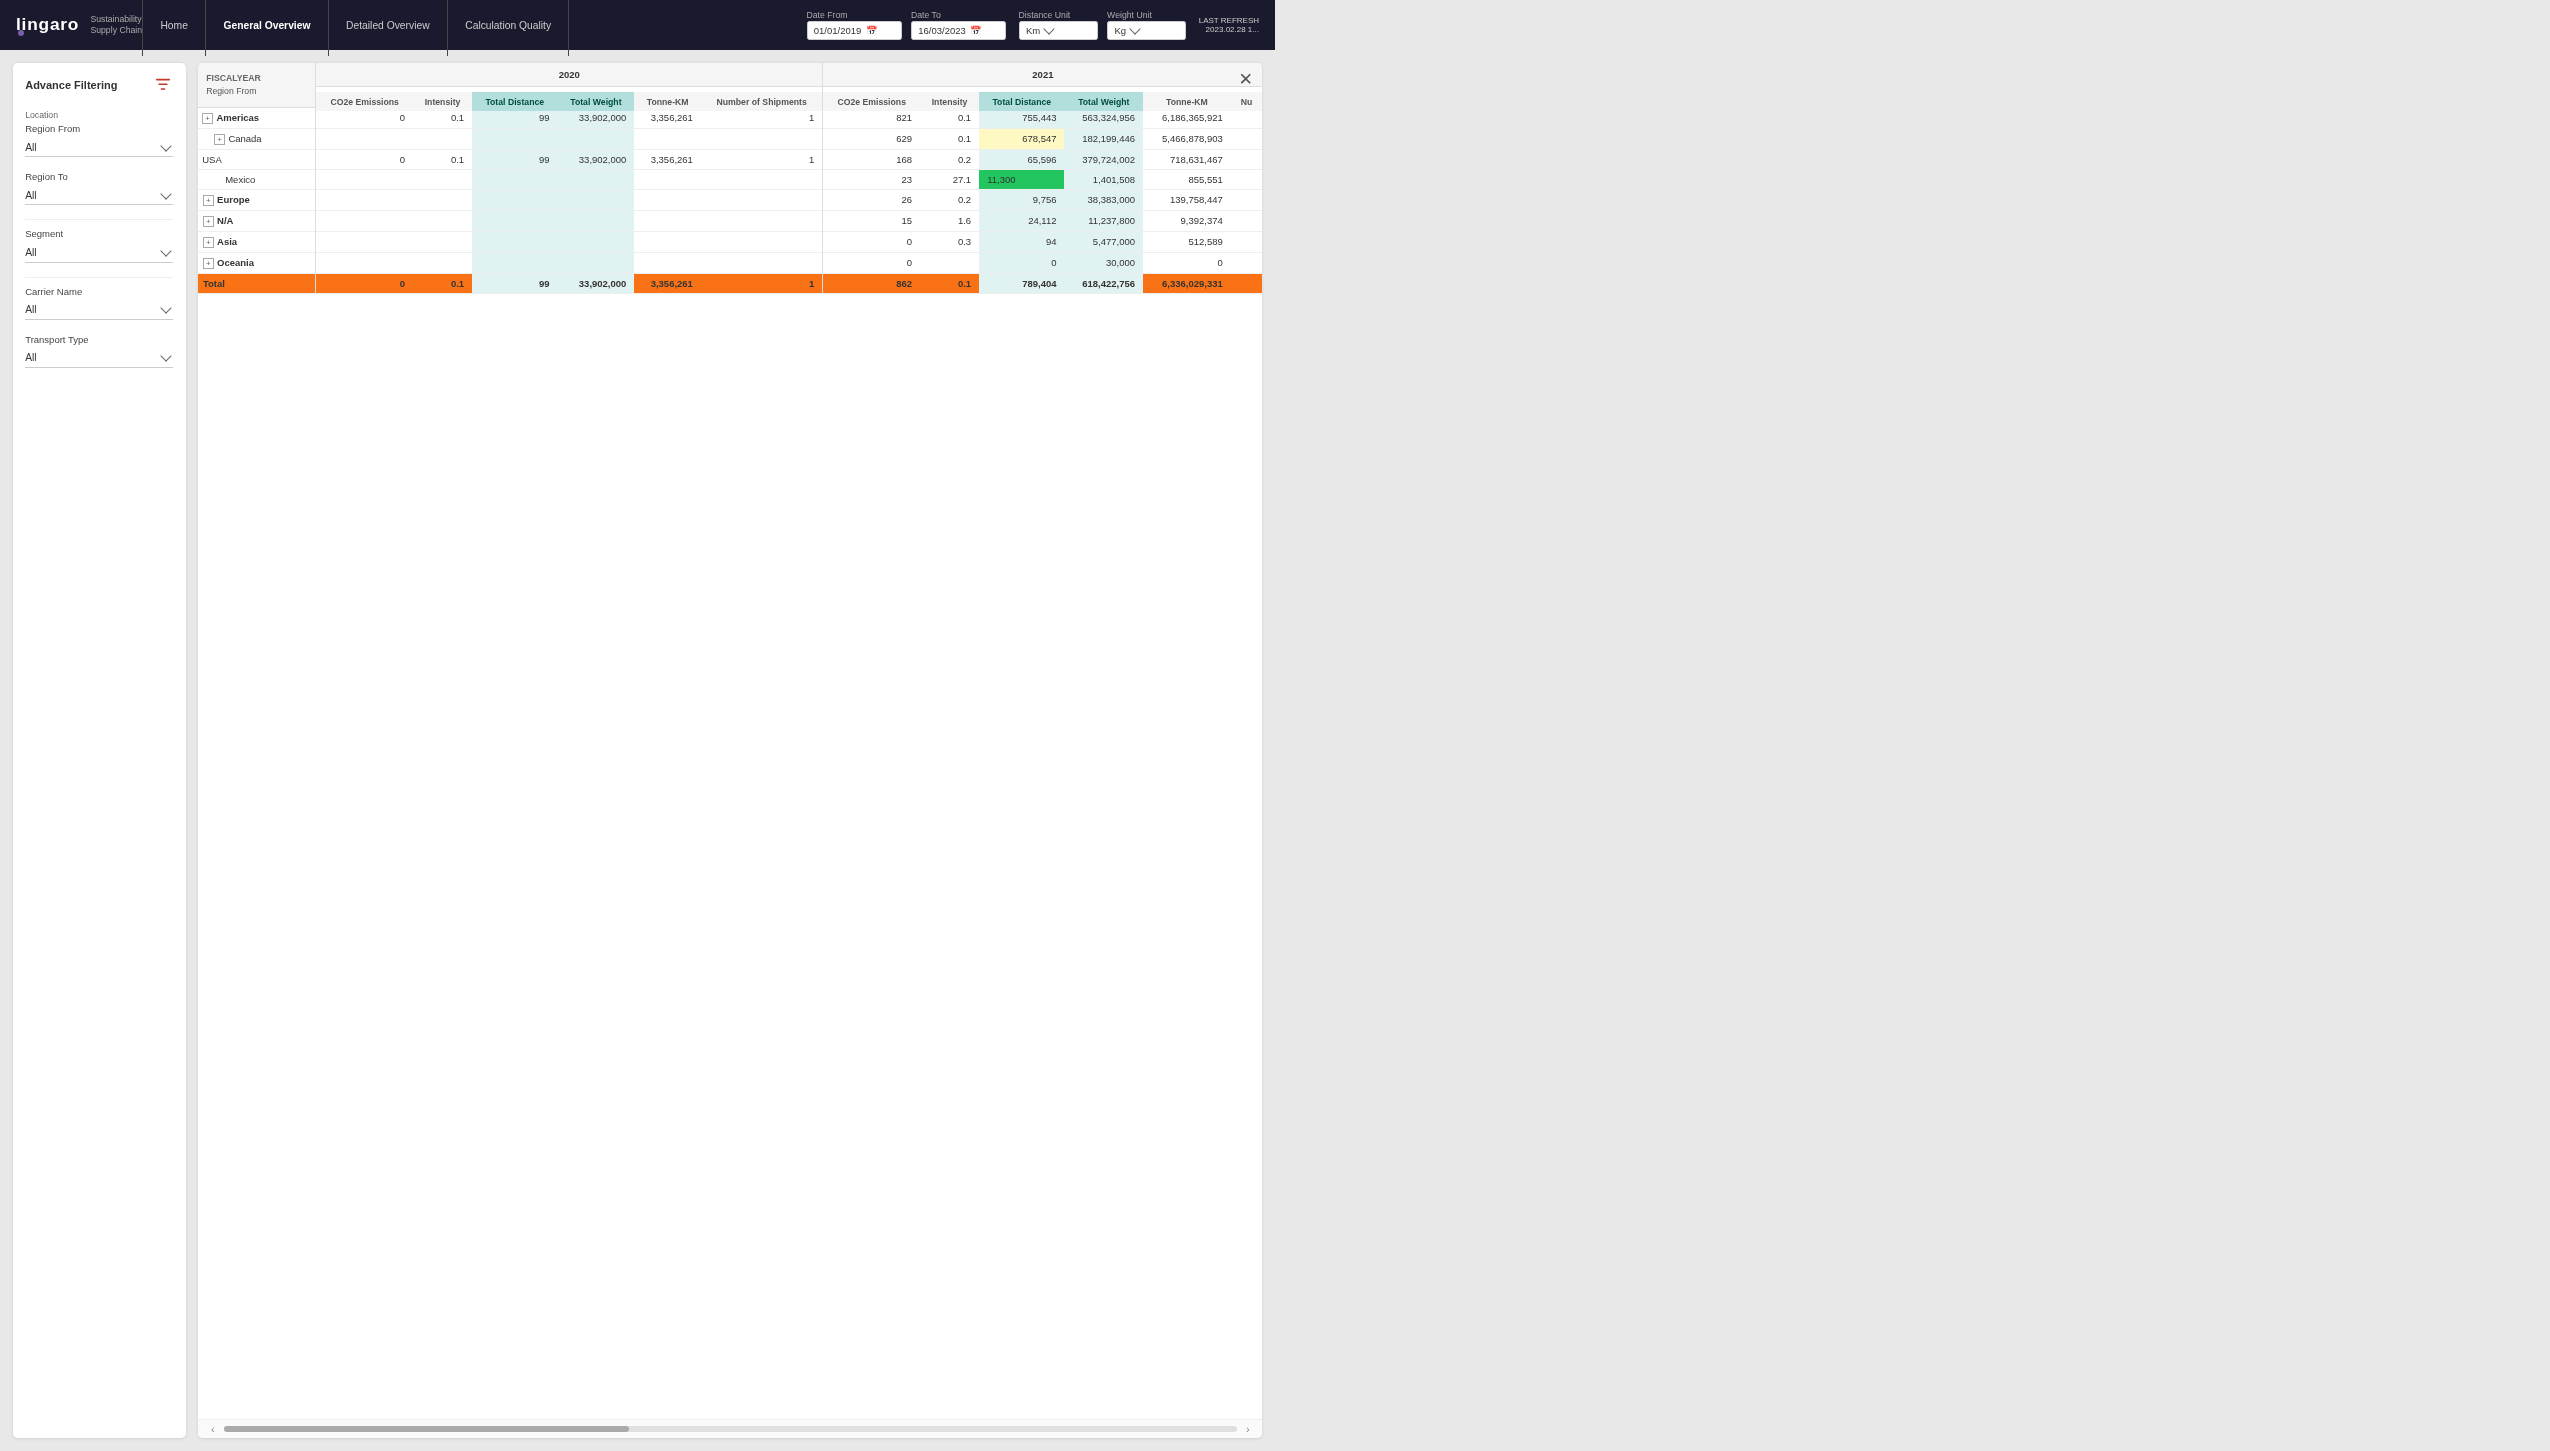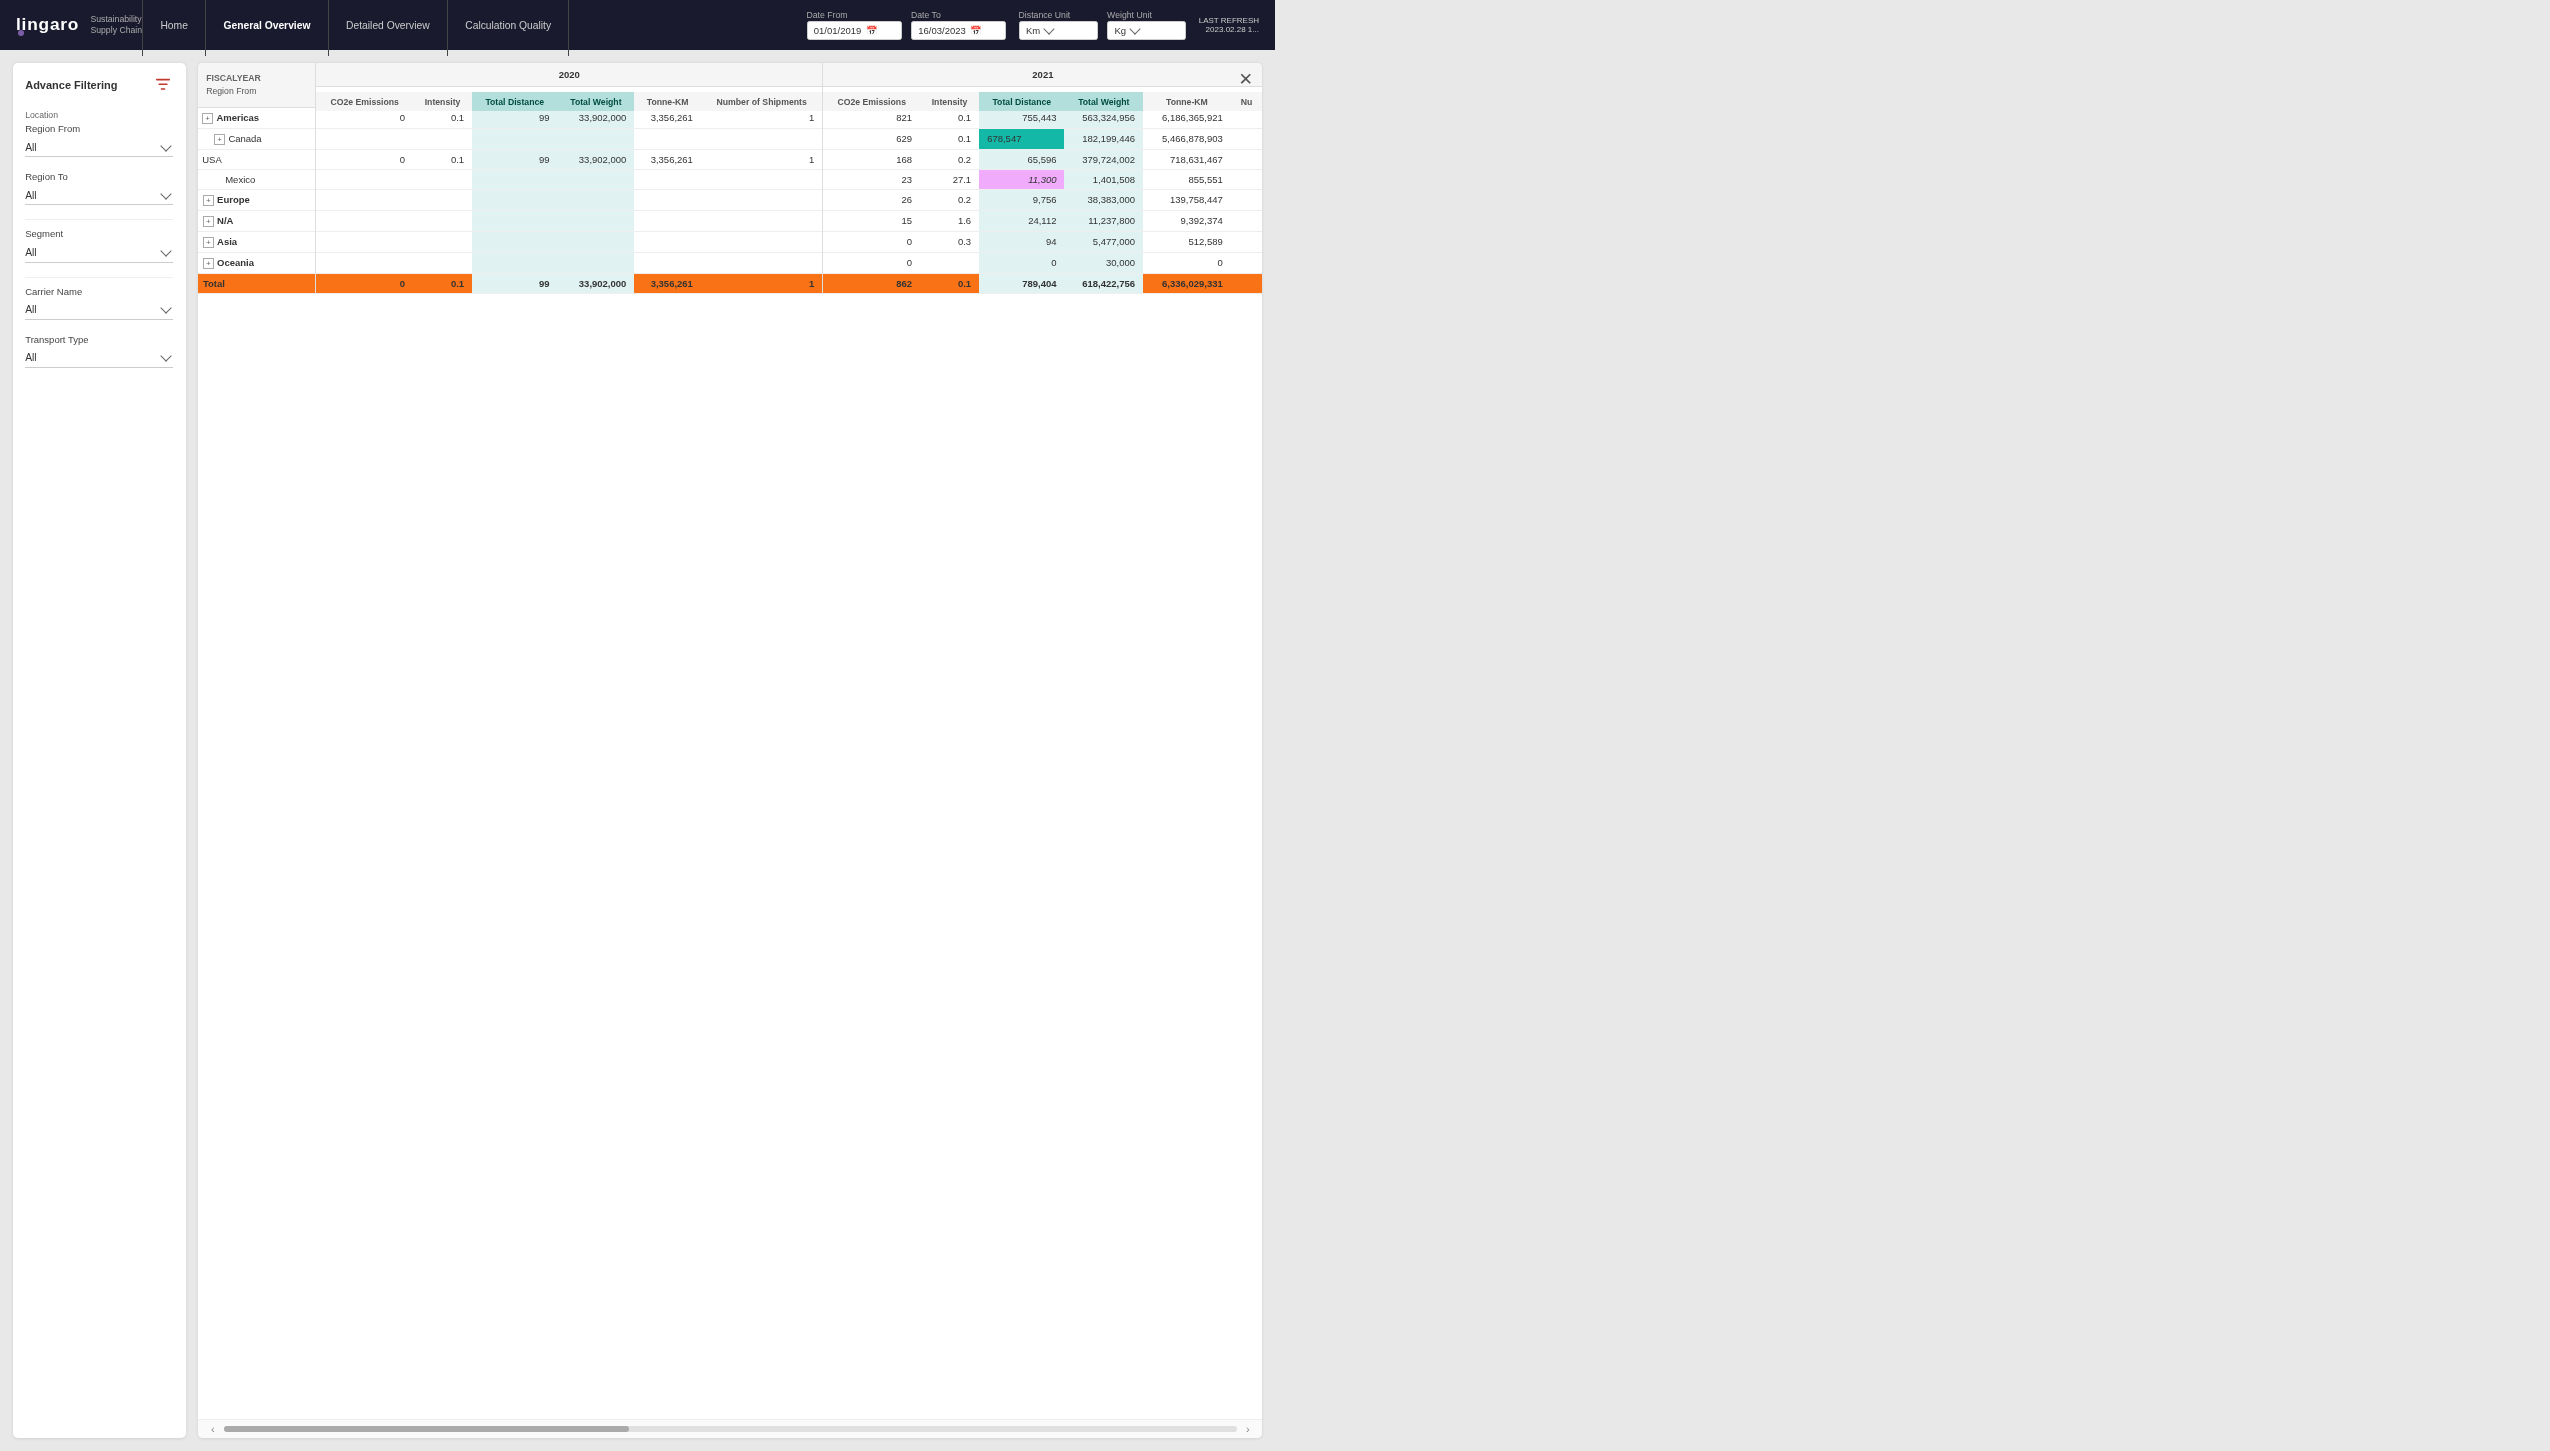--- a/index.html
+++ b/index.html
@@ -494,21 +494,21 @@
             <tr>
               <td style="border-right: 0.8px solid rgb(221, 221, 221); padding-left: 16px; white-space: nowrap;"><span class="expand-icon">+</span><span>Canada</span></td>
               <td style="text-align: right;"></td>
               <td style="text-align: right;"></td>
               <td style="text-align: right; background: rgb(224, 242, 241);"></td>
               <td style="text-align: right; background: rgb(224, 242, 241);"></td>
               <td style="text-align: right;"></td>
               <td style="text-align: right;"></td>
               <td style="border-left: 1.6px solid rgb(221, 221, 221); text-align: right;">629</td>
               <td style="text-align: right;">0.1</td>
-              <td style="text-align: left; background: #14b8a6;">678,547</td>
+              <td style="text-align: right; background: #fef9c3;">678,547</td>
               <td style="text-align: right; background: rgb(224, 242, 241);">182,199,446</td>
               <td style="text-align: right;">5,466,878,903</td>
               <td style="text-align: right;"></td>
             </tr>
             <tr>
               <td style="border-right: 0.8px solid rgb(221, 221, 221); padding-left: 4px; white-space: nowrap;"><span>USA</span></td>
               <td style="text-align: right;">0</td>
               <td style="text-align: right;">0.1</td>
               <td style="text-align: right; background: rgb(224, 242, 241);">99</td>
               <td style="text-align: right; background: rgb(224, 242, 241);">33,902,000</td>
@@ -524,21 +524,21 @@
             <tr>
               <td style="border-right: 0.8px solid rgb(221, 221, 221); padding-left: 27px; white-space: nowrap;"><span>Mexico</span></td>
               <td style="text-align: right;"></td>
               <td style="text-align: right;"></td>
               <td style="text-align: right; background: rgb(224, 242, 241);"></td>
               <td style="text-align: right; background: rgb(224, 242, 241);"></td>
               <td style="text-align: right;"></td>
               <td style="text-align: right;"></td>
               <td style="border-left: 1.6px solid rgb(221, 221, 221); text-align: right;">23</td>
               <td style="text-align: right;">27.1</td>
-              <td style="text-align: right; background: #f0abfc; font-style: italic;">11,300</td>
+              <td style="background: #22c55e;">11,300</td>
               <td style="text-align: right; background: rgb(224, 242, 241);">1,401,508</td>
               <td style="text-align: right;">855,551</td>
               <td style="text-align: right;"></td>
             </tr>
             <tr>
               <td style="border-right: 0.8px solid rgb(221, 221, 221); padding-left: 4.7px; white-space: nowrap;"><span class="expand-icon">+</span><span style="font-weight: 700;">Europe</span></td>
               <td style="text-align: right;"></td>
               <td style="text-align: right;"></td>
               <td style="text-align: right; background: rgb(224, 242, 241);"></td>
               <td style="text-align: right; background: rgb(224, 242, 241);"></td>

